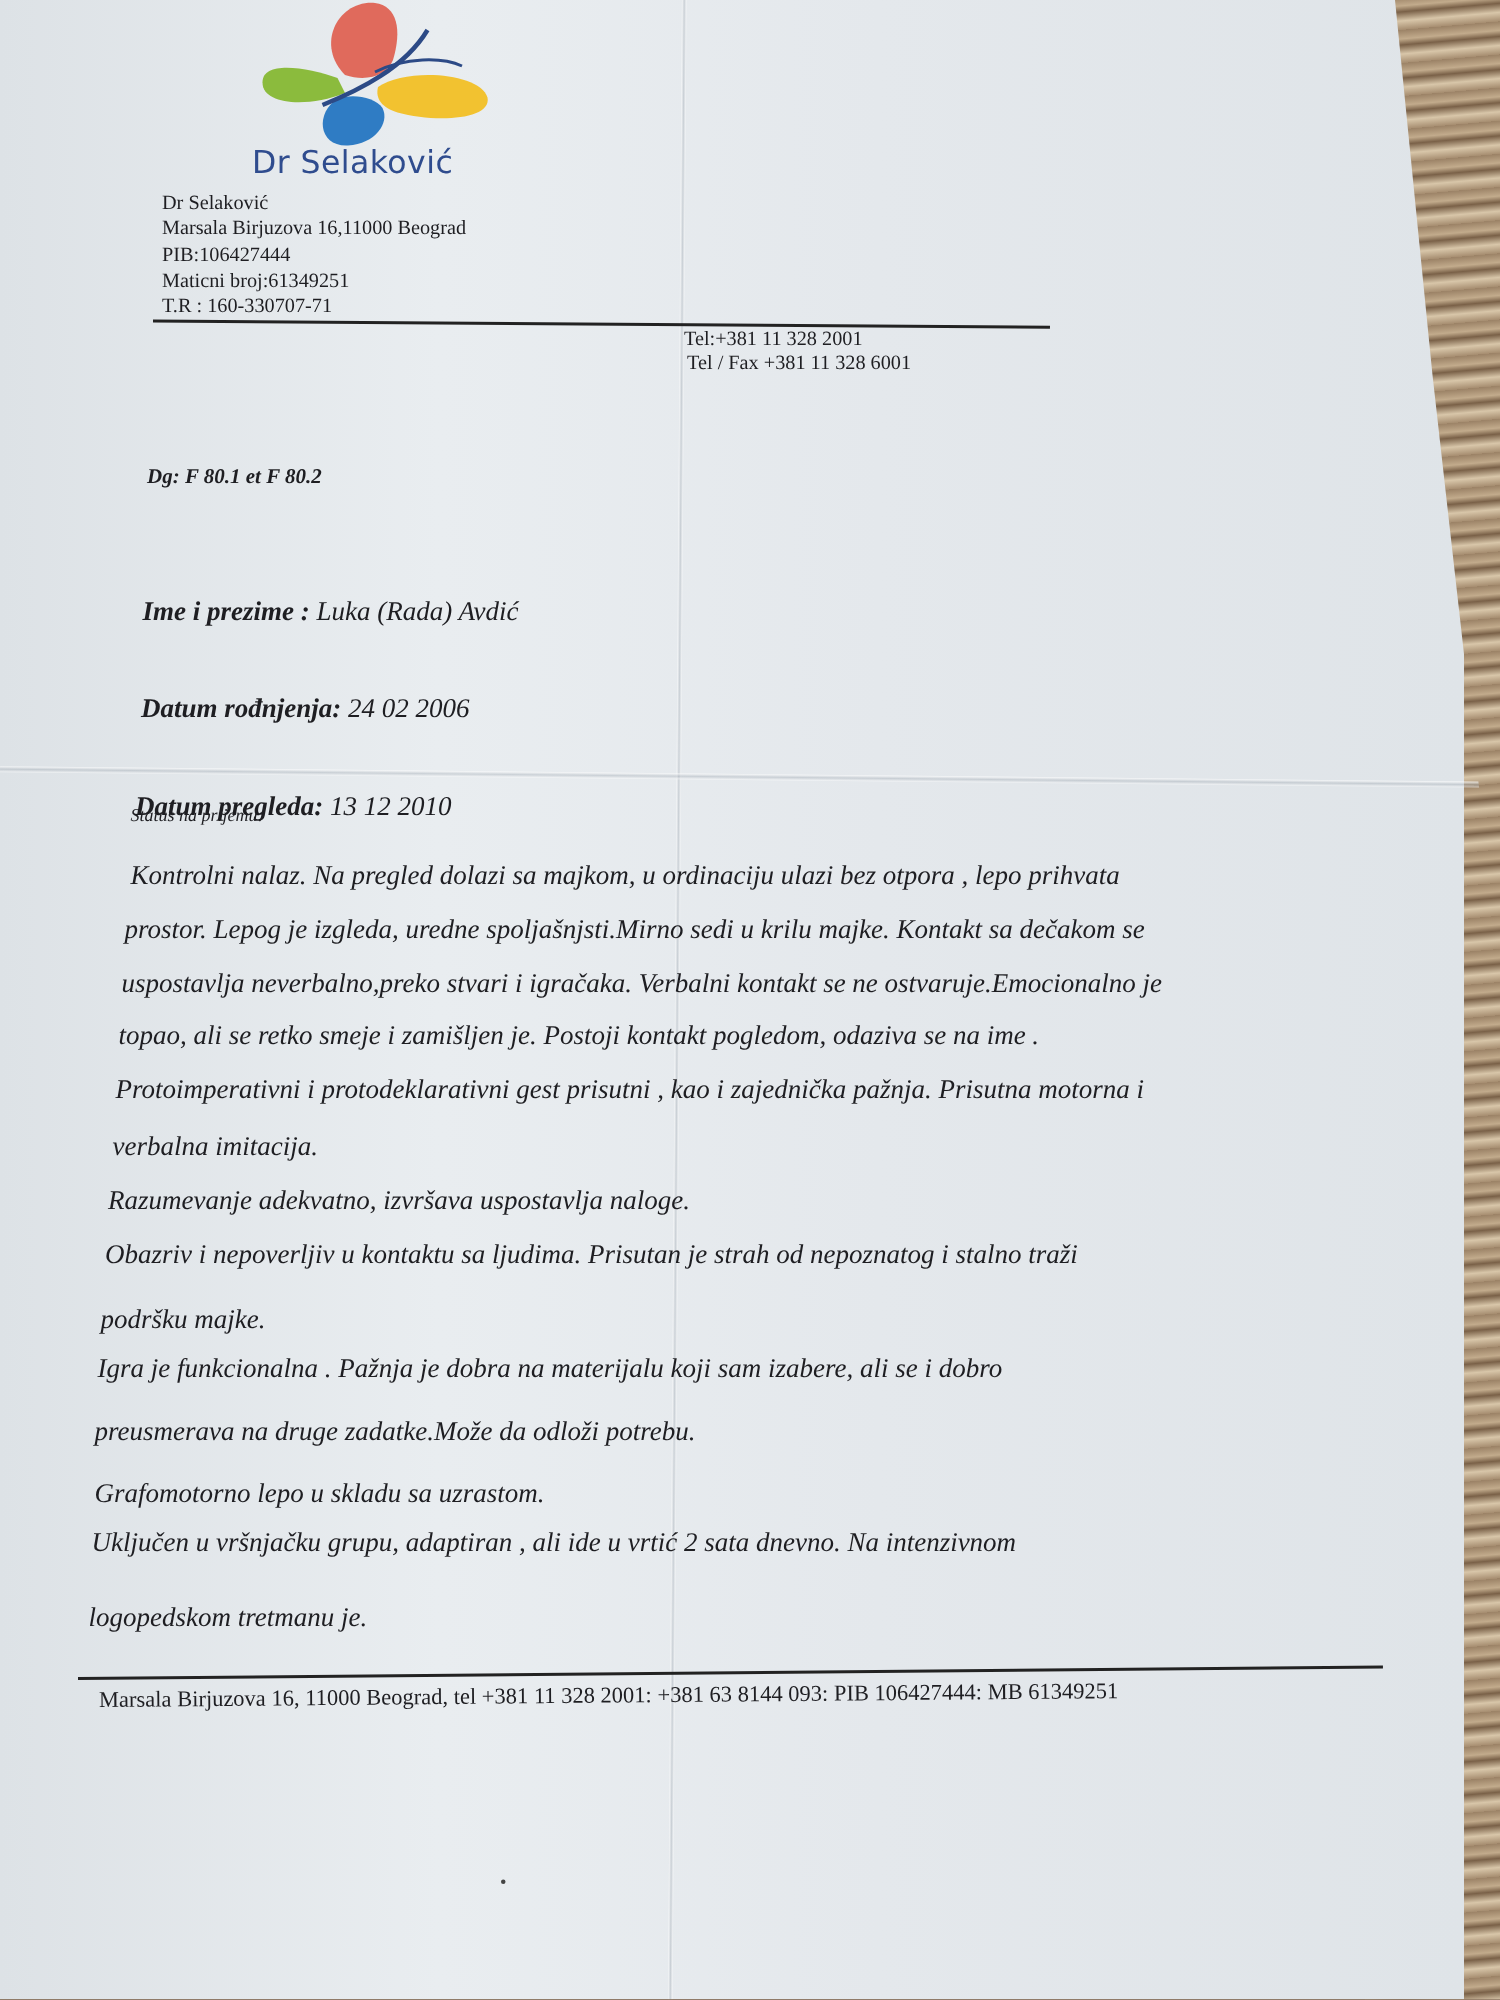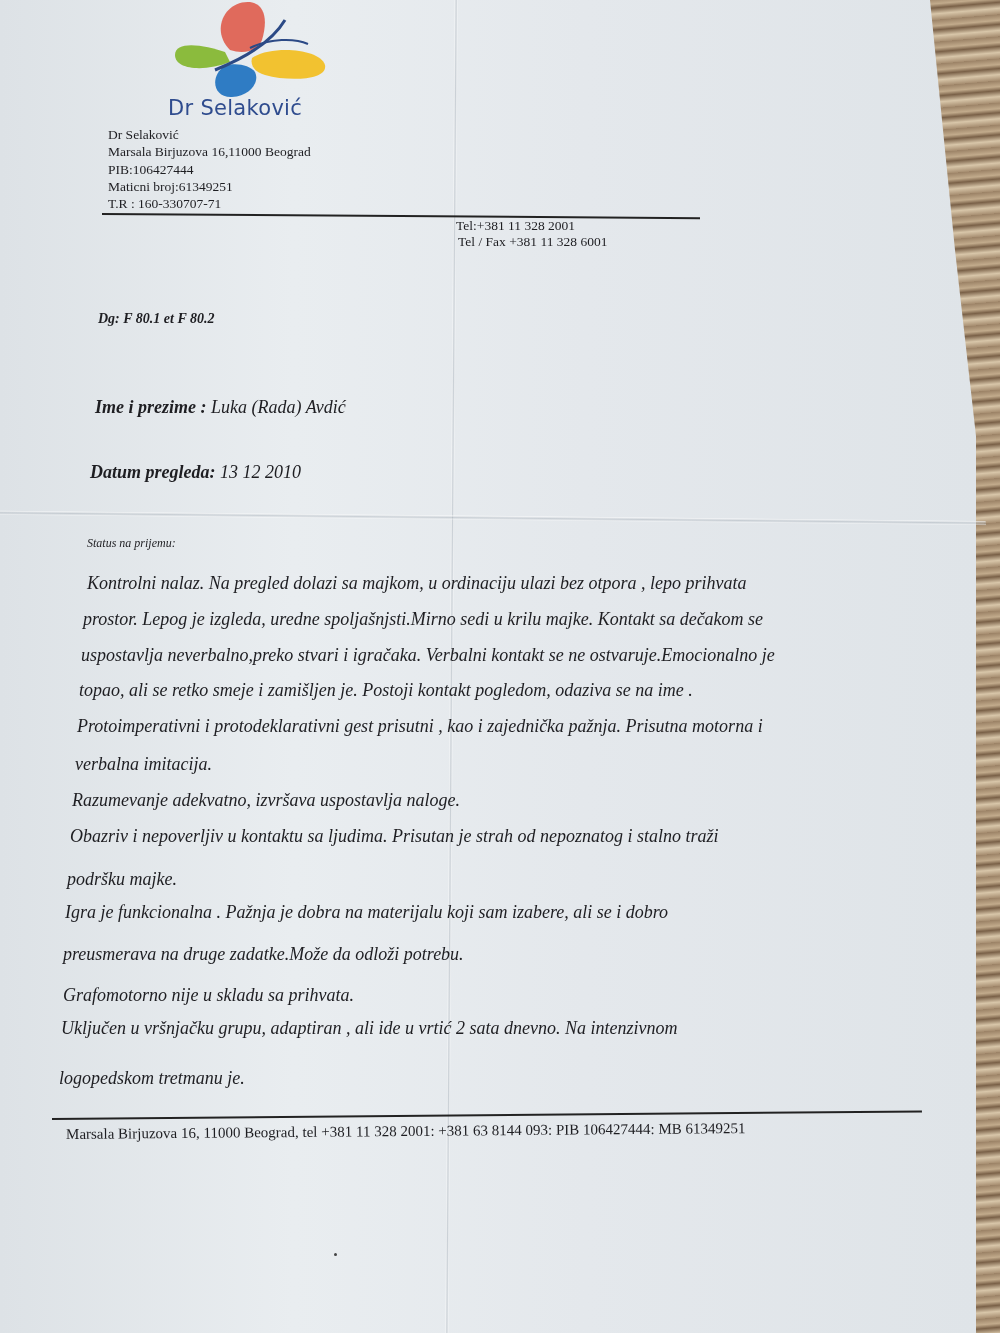--- a/index.html
+++ b/index.html
@@ -82,41 +82,45 @@
 
   <div class="rule-top"></div>
 
   <div class="dg serif">Dg: F 80.1 et F 80.2</div>
 
   <div class="fields serif">
     <div class="field" style="margin-left:5px">
       <span class="lbl">Ime i prezime :</span>
       <span>Luka  (Rada) Avdić</span>
     </div>
+    <div class="field" style="margin-left:4px">
+      <span class="lbl">Datum rođnjenja:</span>
+      <span>24 02 2006</span>
+    </div>
     <div class="field">
       <span class="lbl">Datum pregleda:</span>
       <span>13 12 2010</span>
     </div>
   </div>
 
   <div class="status-title serif">Status na prijemu:</div>
 
   <div class="body-lines serif">
     <div class="line" style="left:87px; top:573px">Kontrolni nalaz. Na pregled dolazi sa majkom, u ordinaciju ulazi bez otpora , lepo prihvata</div>
     <div class="line" style="left:83px; top:609px">prostor. Lepog je izgleda, uredne spoljašnjsti.Mirno sedi u krilu majke.   Kontakt sa dečakom se</div>
     <div class="line" style="left:81px; top:645px">uspostavlja neverbalno,preko stvari i igračaka.  Verbalni kontakt se ne ostvaruje.Emocionalno je</div>
     <div class="line" style="left:79px; top:680px">topao, ali se retko  smeje i zamišljen je. Postoji  kontakt pogledom,  odaziva se na ime .</div>
     <div class="line" style="left:77px; top:716px">Protoimperativni i protodeklarativni gest prisutni , kao i zajednička pažnja. Prisutna motorna  i</div>
     <div class="line" style="left:75px; top:754px">verbalna  imitacija.</div>
     <div class="line" style="left:72px; top:790px">Razumevanje adekvatno, izvršava uspostavlja naloge.</div>
     <div class="line" style="left:70px; top:826px">Obazriv i nepoverljiv  u kontaktu sa ljudima. Prisutan je strah od nepoznatog i stalno traži</div>
     <div class="line" style="left:67px; top:869px">podršku majke.</div>
     <div class="line" style="left:65px; top:902px">Igra je funkcionalna . Pažnja je dobra na materijalu koji sam izabere, ali se i dobro</div>
     <div class="line" style="left:63px; top:944px">preusmerava na druge zadatke.Može da odloži potrebu.</div>
-    <div class="line" style="left:63px; top:985px">Grafomotorno nije u skladu sa prihvata.</div>
+    <div class="line" style="left:63px; top:985px">Grafomotorno lepo u skladu sa uzrastom.</div>
     <div class="line" style="left:61px; top:1018px">Uključen  u vršnjačku grupu, adaptiran , ali ide u vrtić 2 sata dnevno.  Na intenzivnom</div>
     <div class="line" style="left:59px; top:1068px">logopedskom tretmanu je.</div>
   </div>
 
   <div class="rule-bot"></div>
   <div class="footer serif">Marsala Birjuzova 16, 11000 Beograd, tel +381 11 328 2001: +381 63 8144 093: PIB 106427444: MB 61349251</div>
 
   <div class="speck"></div>
 </div>
 

